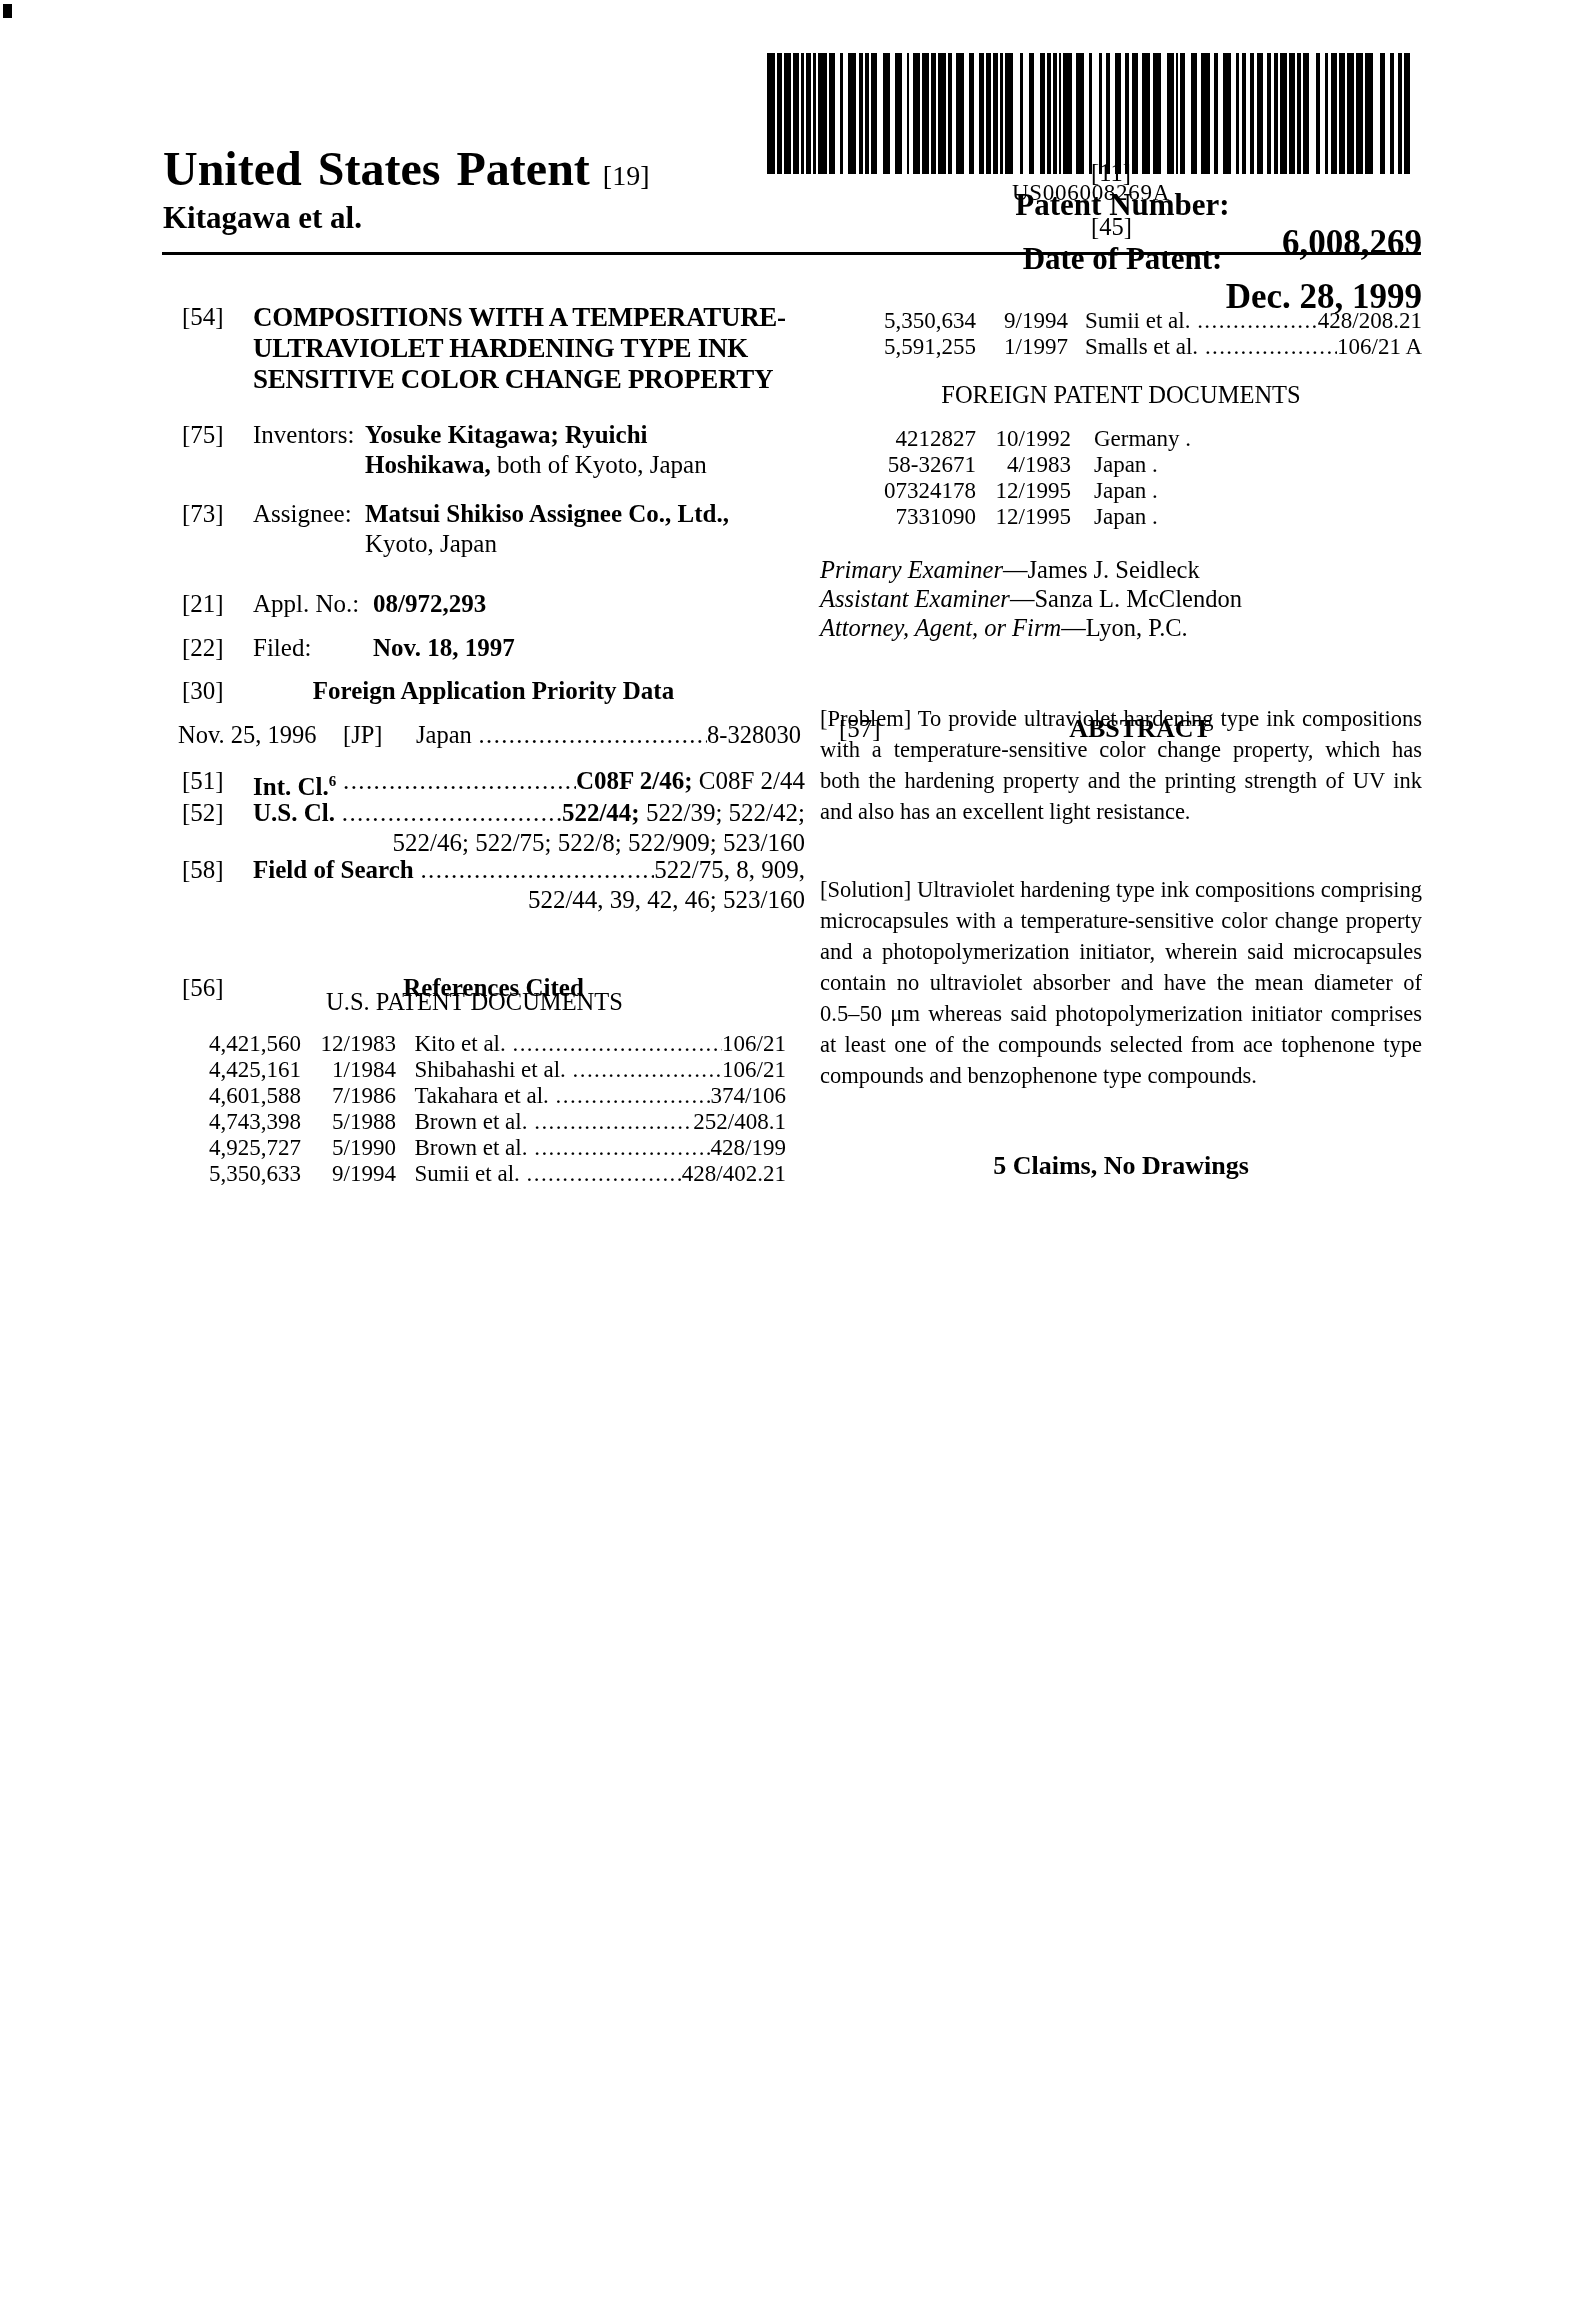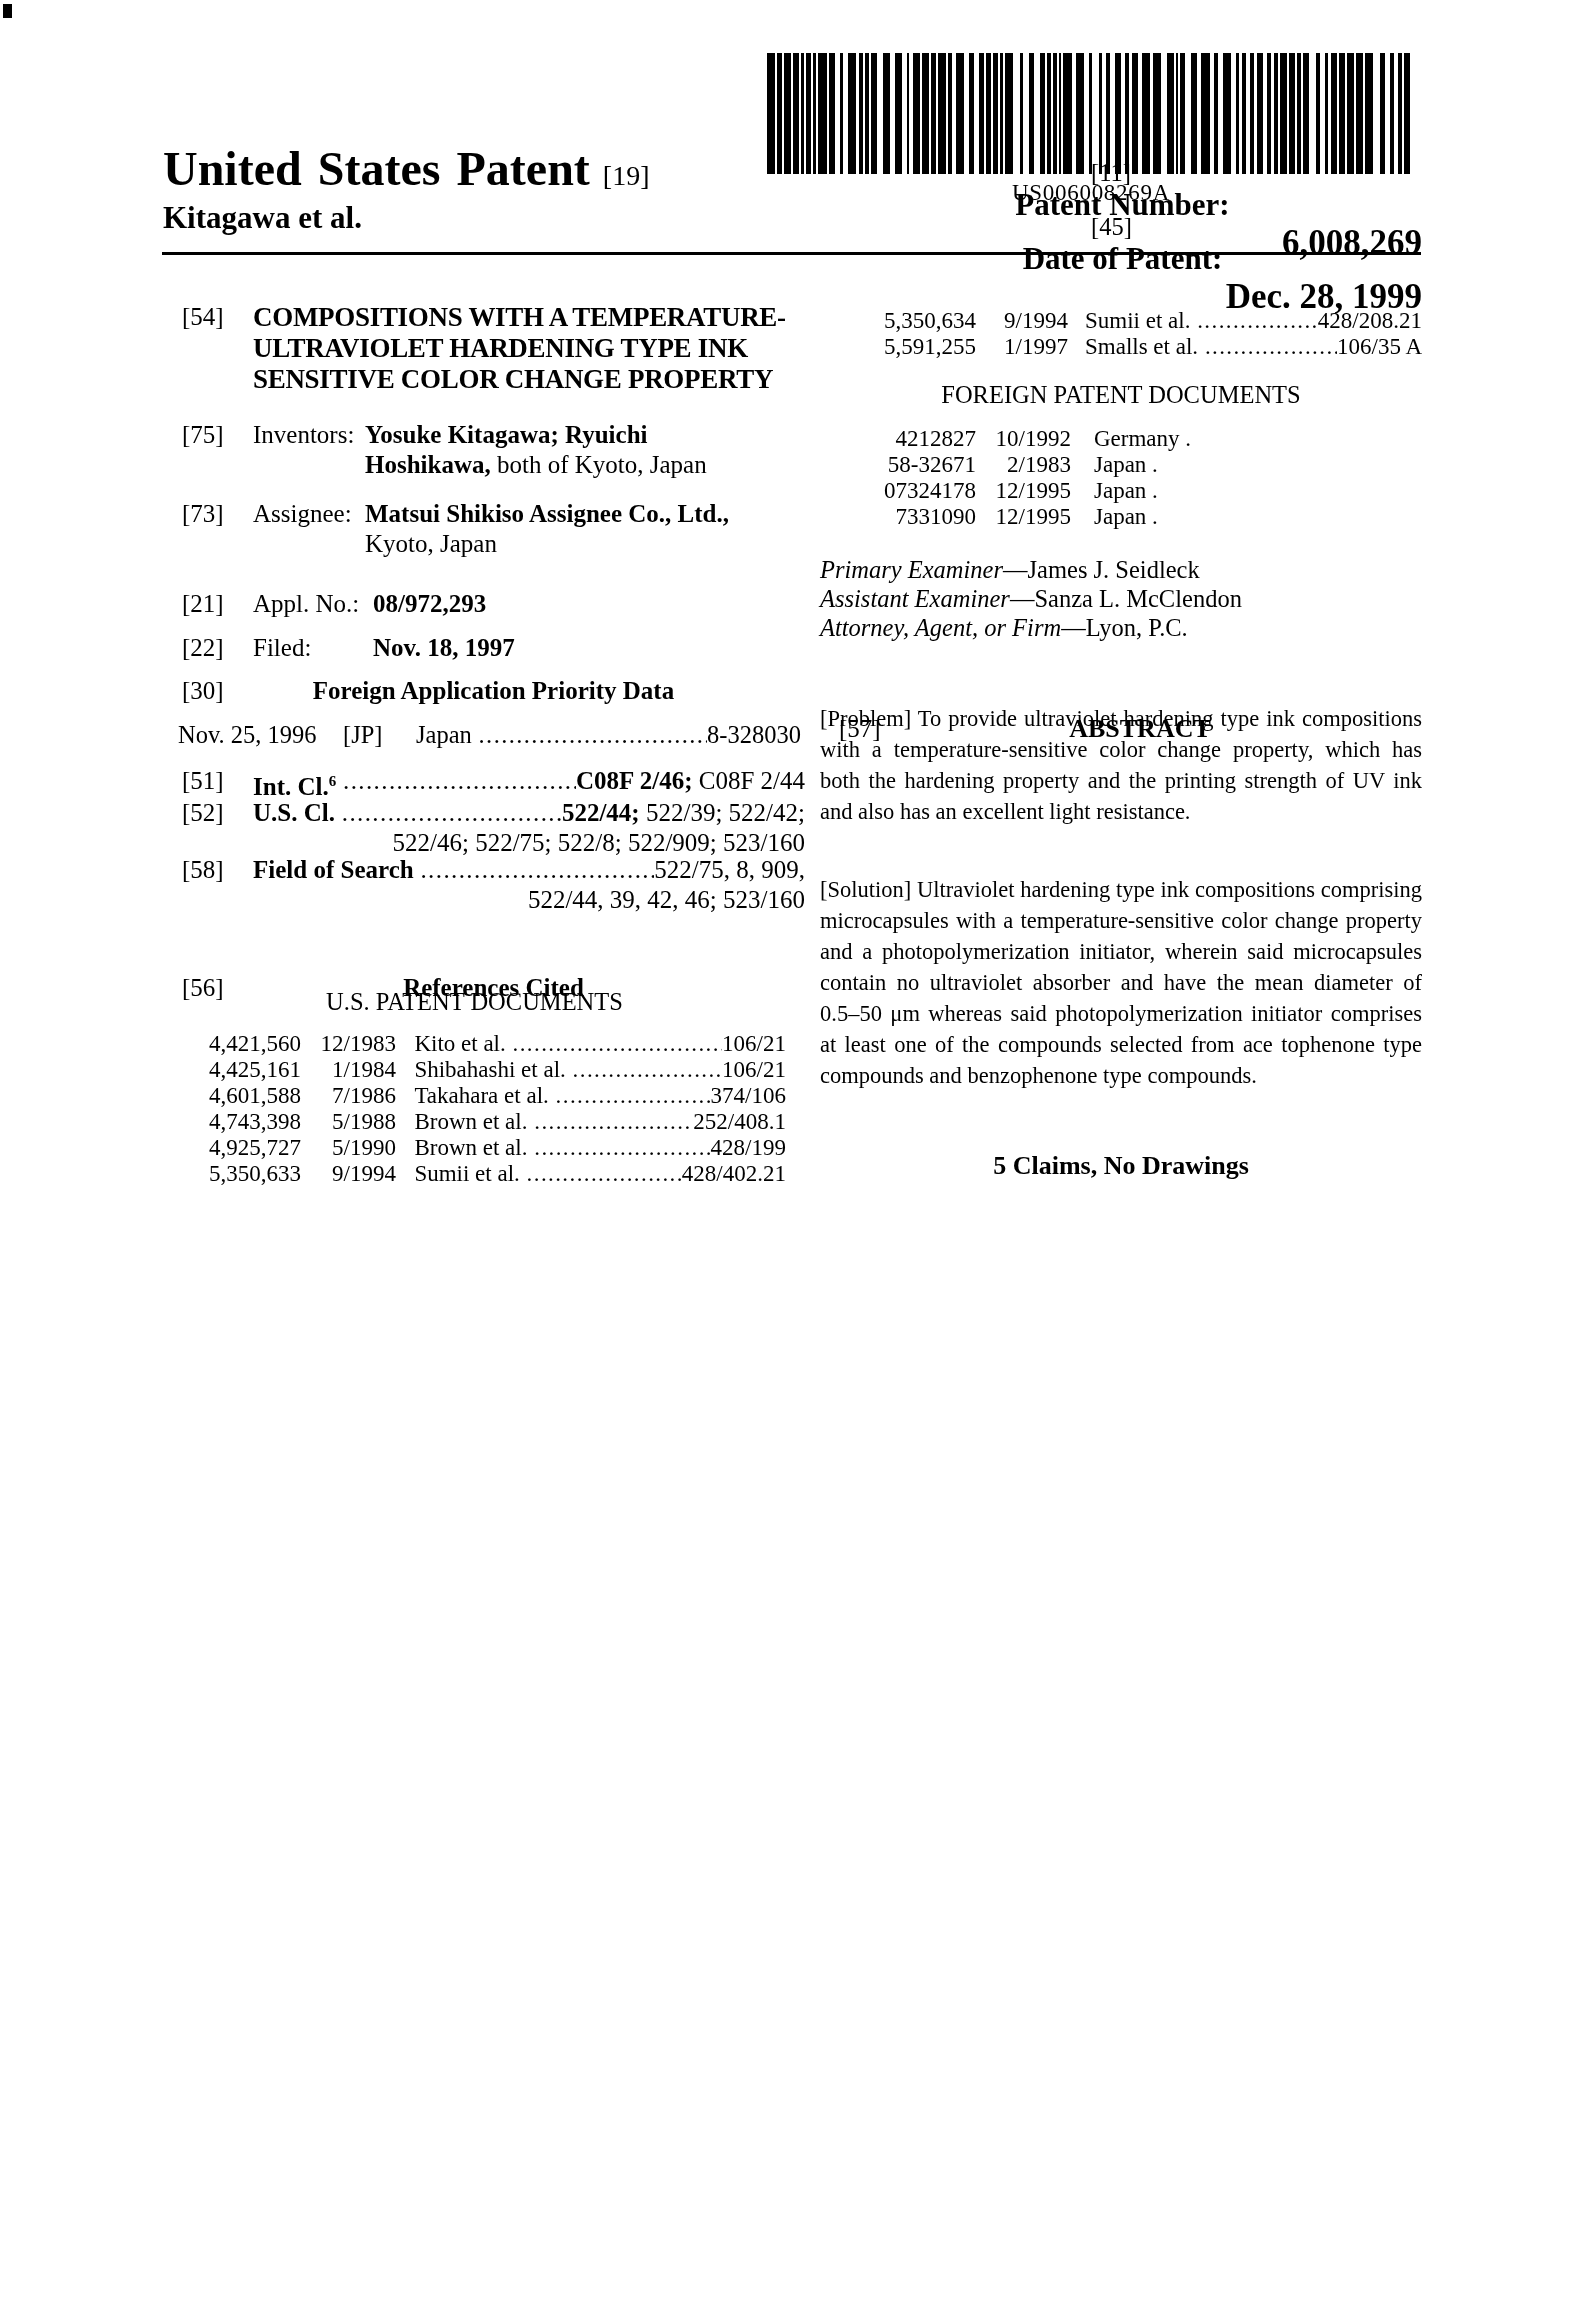--- a/index.html
+++ b/index.html
@@ -324,35 +324,35 @@
         <span class="date">9/1994</span>
         <span class="name">Sumii et al.</span>
         <span class="leader">................................................................................</span>
         <span class="ref">428/208.21</span>
     </div>
     <div class="cite">
       <span class="num">5,591,255</span>
         <span class="date">1/1997</span>
         <span class="name">Smalls et al.</span>
         <span class="leader">................................................................................</span>
-        <span class="ref">106/35 A</span>
+        <span class="ref">106/21 A</span>
     </div>
   </div>
 
   <div class="abs col-r subhead" style="top:381px">FOREIGN PATENT DOCUMENTS</div>
 
   <div class="abs col-r" style="top:426px">
     <div class="foreign">
       <span class="num">4212827</span>
         <span class="date">10/1992</span>
         <span class="country">Germany .</span>
     </div>
     <div class="foreign">
       <span class="num">58-32671</span>
-        <span class="date">2/1983</span>
+        <span class="date">4/1983</span>
         <span class="country">Japan .</span>
     </div>
     <div class="foreign">
       <span class="num">07324178</span>
         <span class="date">12/1995</span>
         <span class="country">Japan .</span>
     </div>
     <div class="foreign">
       <span class="num">7331090</span>
         <span class="date">12/1995</span>

